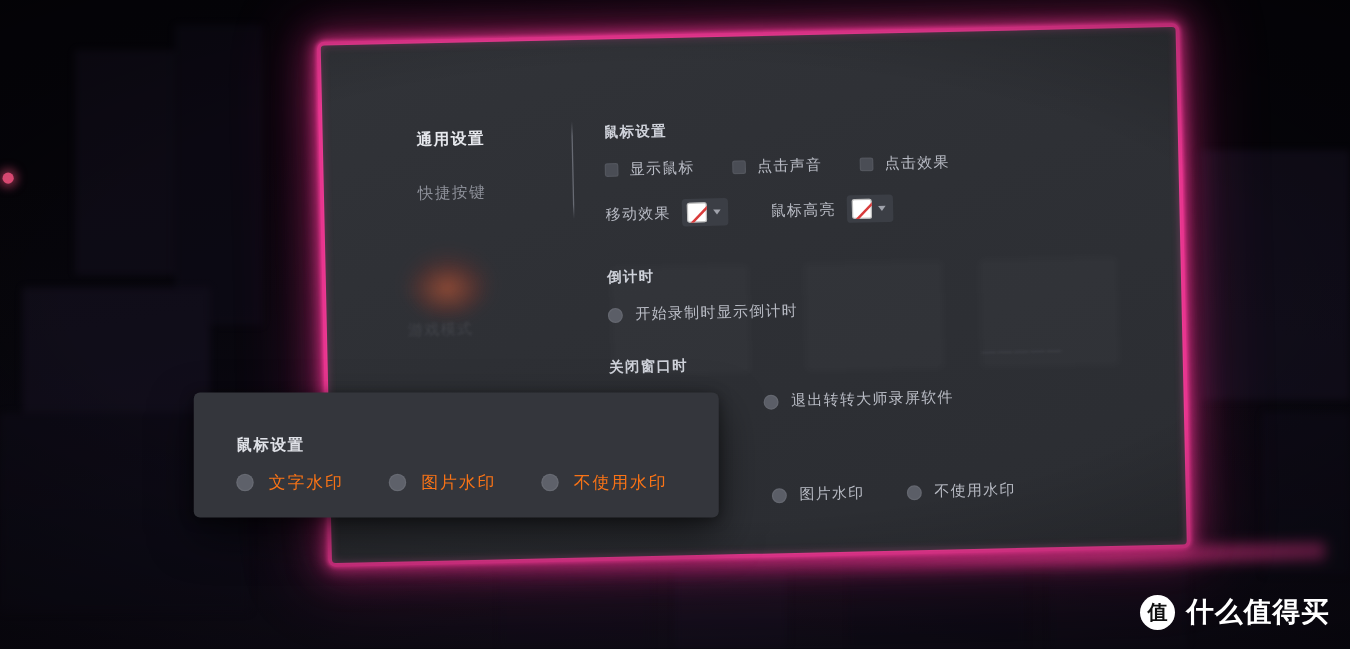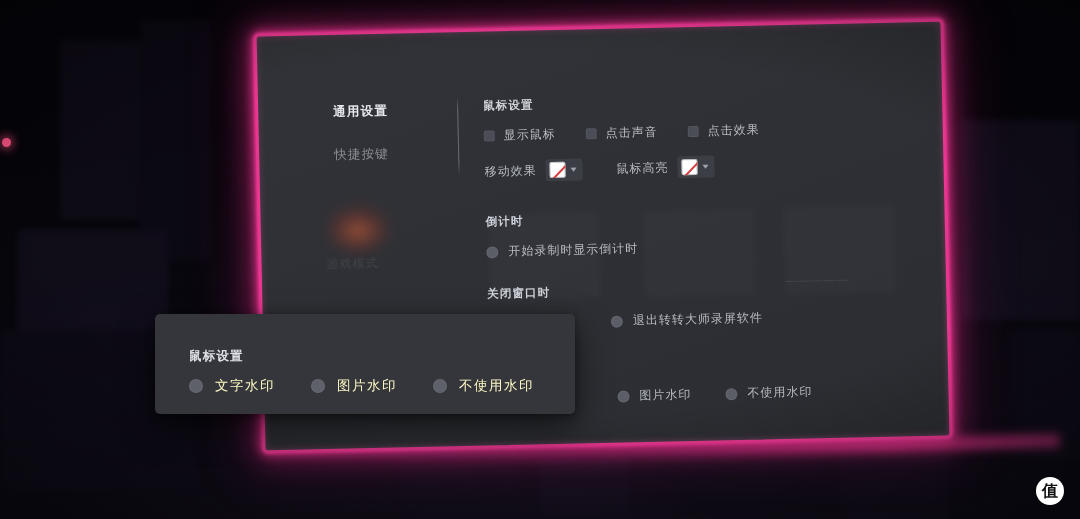--- a/index.html
+++ b/index.html
@@ -133,21 +133,21 @@
     box-shadow:0 14px 34px rgba(0,0,0,.55), 0 2px 10px rgba(0,0,0,.4);
     z-index:40;
   }
   .wm-title{
     position:absolute;left:34px;top:34px;font-size:12.5px;font-weight:bold;
     color:#dfe1e7;letter-spacing:1.2px;
   }
   .wm-opts{
     position:absolute;left:34px;top:63px;right:14px;display:flex;align-items:center;gap:36px;
   }
-  .wm-opts .lbl{font-size:13.5px;color:#fef9c3;letter-spacing:1.5px;}
+  .wm-opts .lbl{font-size:13.5px;color:#f97316;letter-spacing:1.5px;}
   .wm-opts .rb{width:14px;height:14px;background:#5e616a;margin-right:12px;}
 
   
   #site-wm{
     position:absolute;right:16px;bottom:14px;display:flex;align-items:center;gap:9px;z-index:60;
   }
   .wm-logo{
     width:28px;height:28px;border-radius:50%;background:#fff;color:#111;
     display:flex;align-items:center;justify-content:center;
     font-size:16px;font-weight:bold;font-family:"DejaVu Sans",sans-serif;line-height:1;
@@ -290,14 +290,15 @@
         <span class="rb"></span>
         <span class="lbl">不使用水印</span>
       </div>
     </div>
   </div>
 
   <div class="bg-vig"></div>
 
   <div id="site-wm">
     <div class="wm-logo">值</div>
+    <div class="wm-text">什么值得买</div>
   </div>
 </div>
 
 </body></html>

